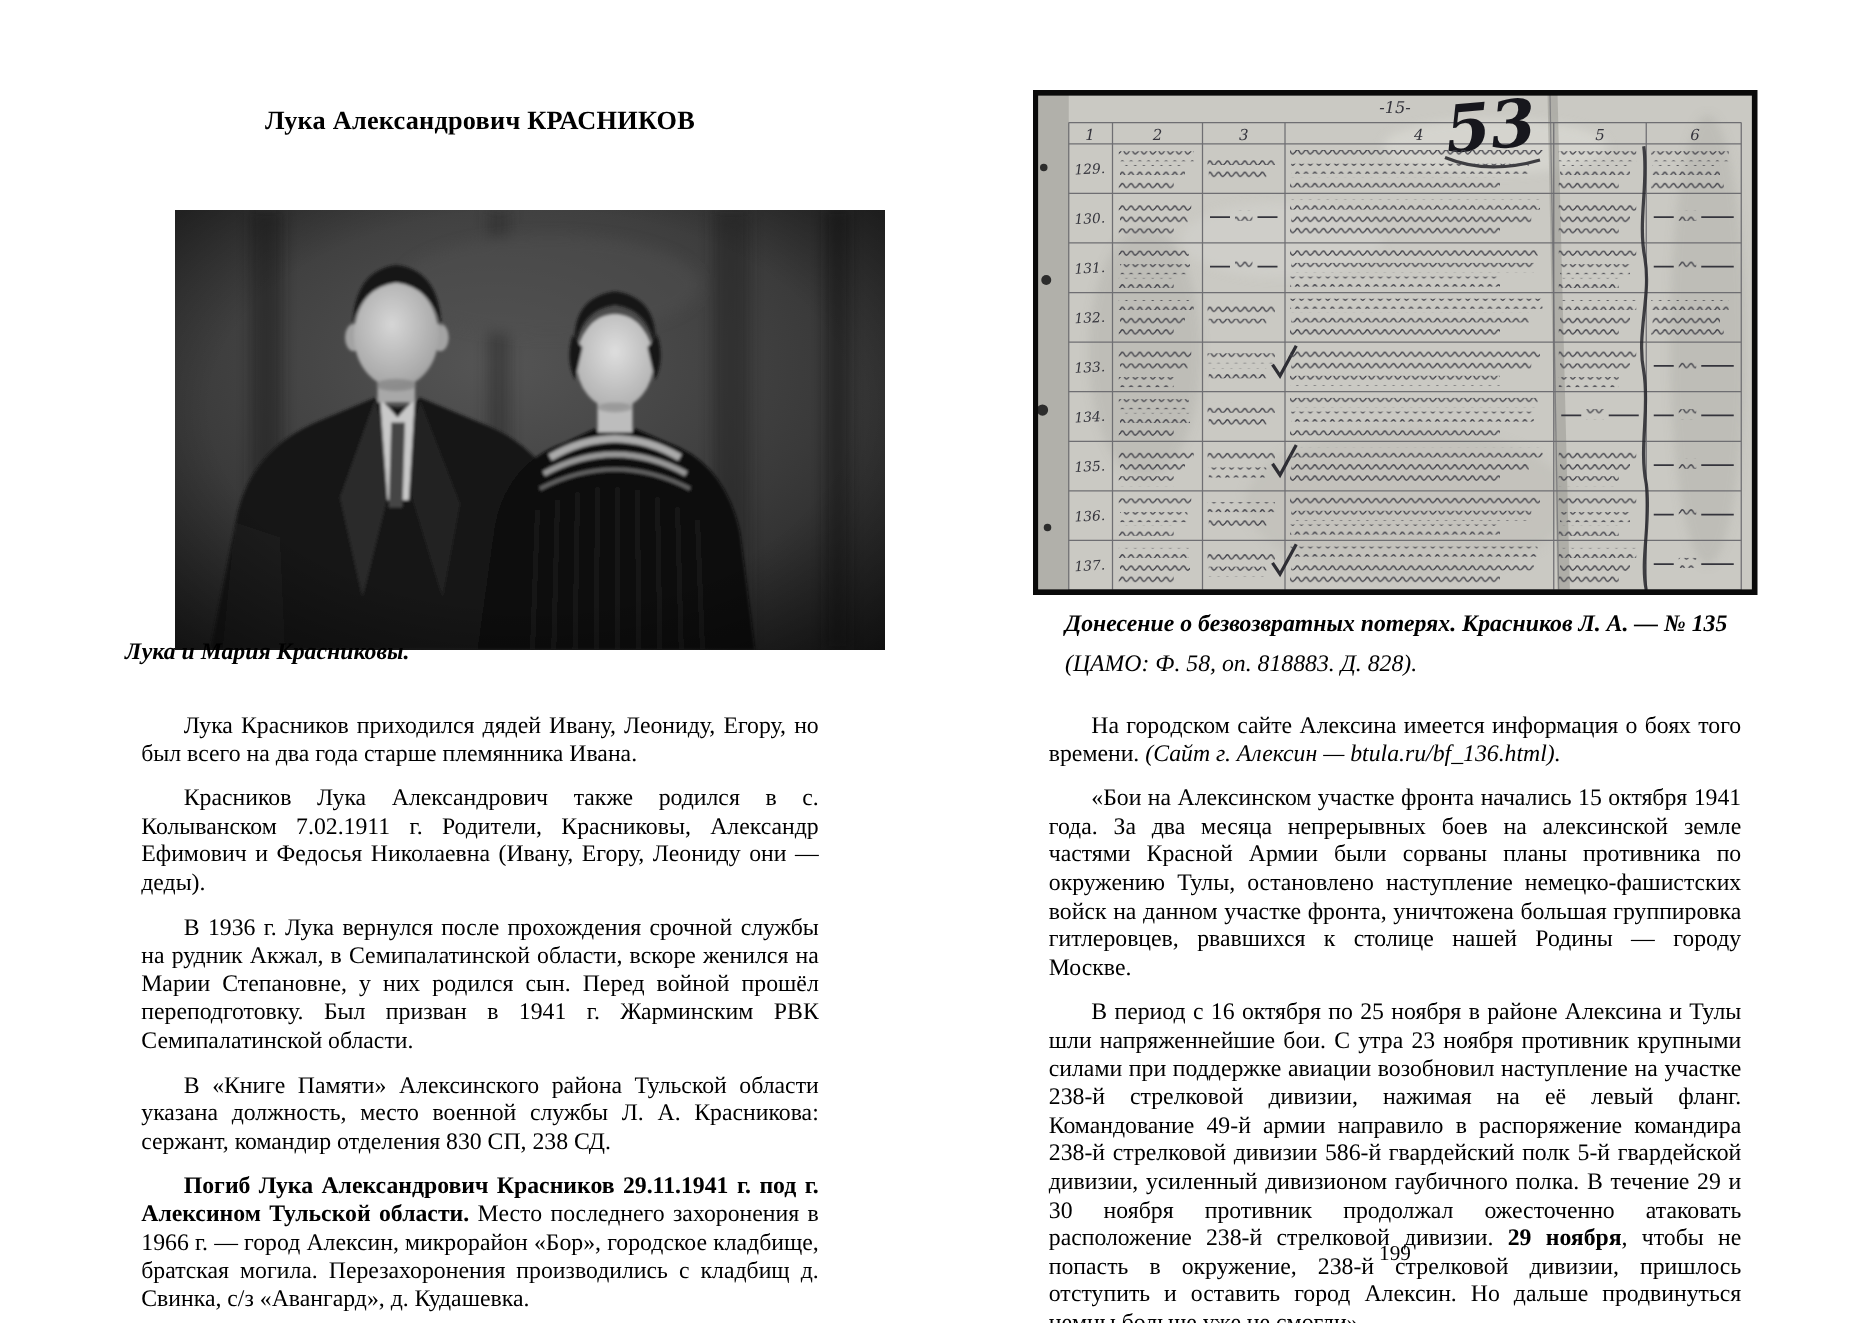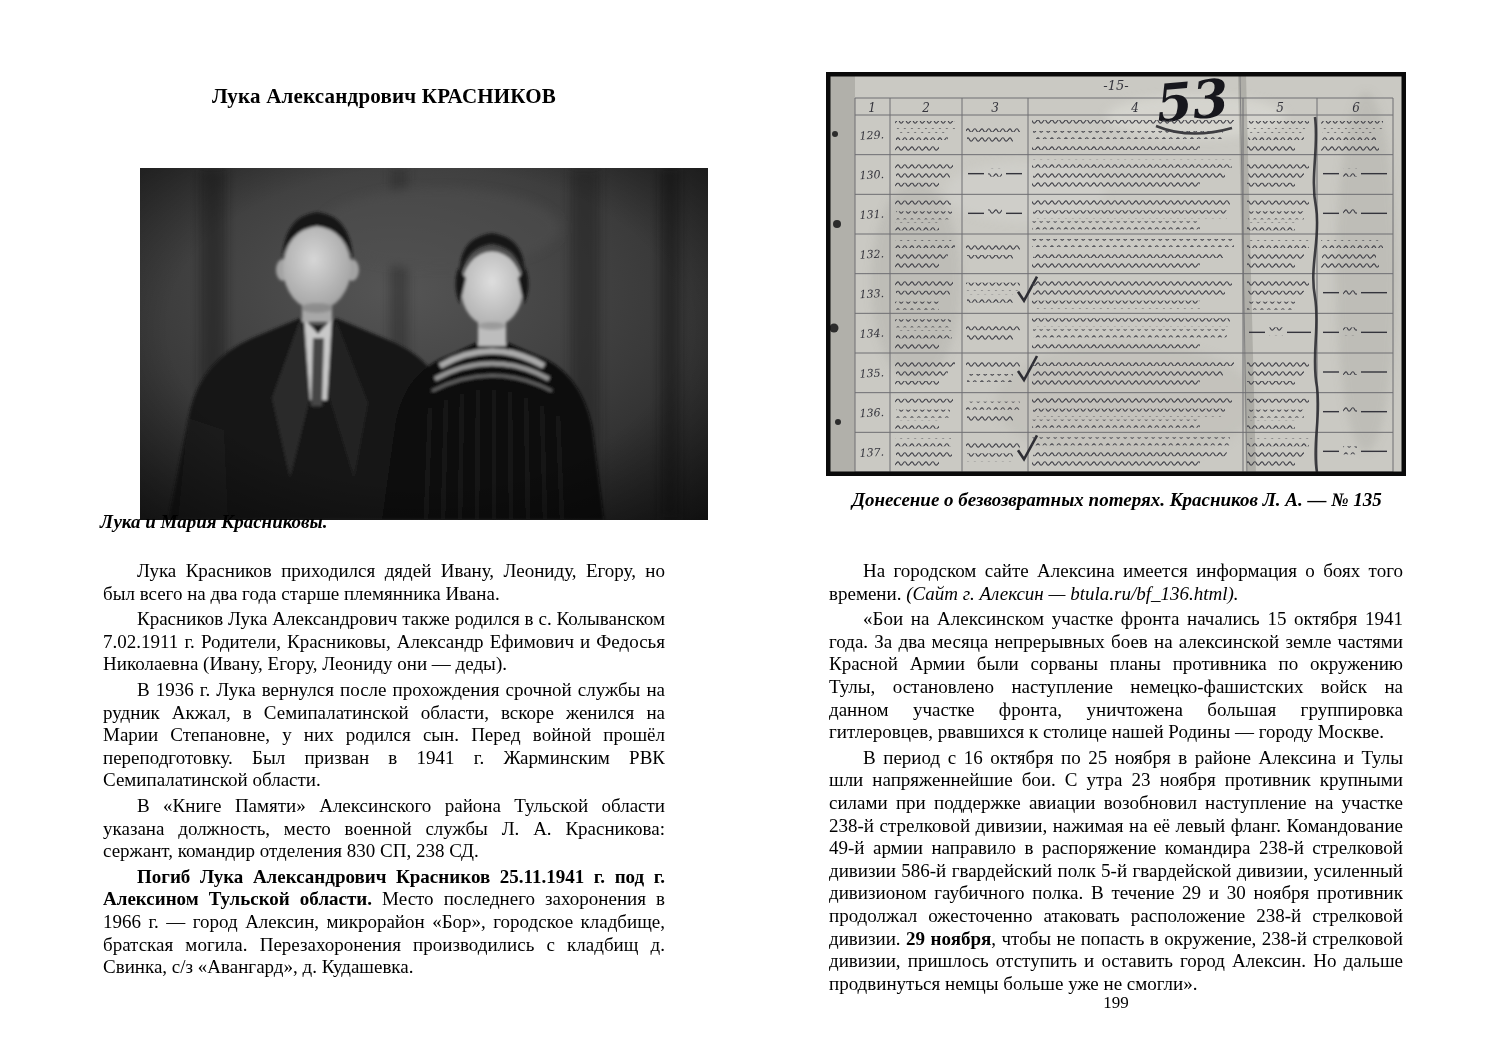--- a/index.html
+++ b/index.html
@@ -15,21 +15,21 @@
   .title{position:absolute;top:70px;left:0;width:100%;text-align:center;
          font-weight:bold;font-size:21px;letter-spacing:.2px;}
   .subtitle{position:absolute;top:99px;left:0;width:100%;text-align:center;font-size:21px;}
 
   .photo{position:absolute;top:152px;left:0;width:568px;height:352px;display:block;}
   .photo svg{display:block;}
   .photo-caption{position:absolute;top:511px;left:0;width:100%;text-align:left;
                  font-weight:bold;font-style:italic;font-size:19px;}
 
   .body{position:absolute;top:557px;left:0;right:0;}
-  .body p{margin:3px;text-indent:34px;text-align:justify;font-size:19px;line-height:22.6px;}
+  .body p{margin:13px;text-indent:34px;text-align:justify;font-size:19px;line-height:22.6px;}
 
   .docfig{position:absolute;top:72px;left:0;width:580px;height:404px;margin:0;}
   .cap1{position:absolute;top:489px;left:26px;right:0;
         font-weight:bold;font-style:italic;font-size:19px;}
   .cap2{position:absolute;top:521px;left:26px;right:0;font-style:italic;font-size:19px;}
 
   .pageno{position:absolute;top:993px;left:0;width:100%;text-align:center;font-size:17px;}
 </style>
 </head>
 <body>
@@ -117,21 +117,21 @@
       <rect x="0" y="0" width="568" height="352" fill="url(#vign)"></rect>
     </svg>
   </figure>
   <figcaption class="photo-caption">Лука и Мария Красниковы.</figcaption>
 
   <div class="body">
     <p>Лука Красников приходился дядей Ивану, Леониду, Егору, но был всего на два года старше племянника Ивана.</p>
     <p>Красников Лука Александрович также родился в с. Колыванском 7.02.1911 г. Родители, Красниковы, Александр Ефимович и Федосья Николаевна (Ивану, Егору, Леониду они — деды).</p>
     <p>В 1936 г. Лука вернулся после прохождения срочной службы на рудник Акжал, в Семипалатинской области, вскоре женился на Марии Степановне, у них родился сын. Перед войной прошёл переподготовку. Был призван в 1941 г. Жарминским РВК Семипалатинской области.</p>
     <p>В «Книге Памяти» Алексинского района Тульской области указана должность, место военной службы Л. А. Красникова: сержант, командир отделения 830 СП, 238 СД.</p>
-    <p><b>Погиб Лука Александрович Красников 25.11.1941 г. под г. Алексином Тульской области.</b><span> Место последнего захоронения в 1966 г. — город Алексин, микрорайон «Бор», городское кладбище, братская могила. Перезахоронения производились с кладбищ д. Свинка, с/з «Авангард», д. Кудашевка.</span></p>
+    <p><b>Погиб Лука Александрович Красников 29.11.1941 г. под г. Алексином Тульской области.</b><span> Место последнего захоронения в 1966 г. — город Алексин, микрорайон «Бор», городское кладбище, братская могила. Перезахоронения производились с кладбищ д. Свинка, с/з «Авангард», д. Кудашевка.</span></p>
   </div>
 
 </section>
 
 <section class="col" id="right-col">
 
   <figure class="docfig">
     <svg id="docsvg" width="580" height="404" viewBox="0 0 580 404">
       <defs>
         <pattern id="hwp" width="14" height="9" patternUnits="userSpaceOnUse">
@@ -332,20 +332,21 @@
           <line x1="535" y1="379.3333333333333" x2="561" y2="379.3333333333333" stroke="#34343c" stroke-width="1.4"></line>
         </g>
 
       <path d="M489,45 C493,75 484,105 490,135 C495,165 483,195 489,225 C494,255 485,285 491,315 C495,345 486,375 491,400" stroke="#26262c" stroke-width="2.6" fill="none" opacity="0.85"></path>
 
       <rect x="2" y="2" width="576" height="400" fill="none" stroke="#0a0a0a" stroke-width="5"></rect>
     </svg>
   </figure>
 
   <div class="cap1">Донесение о безвозвратных потерях. Красников Л. А. — № 135</div>
+  <div class="cap2">(ЦАМО: Ф. 58, оп. 818883. Д. 828).</div>
 
   <div class="body">
     <p><span>На городском сайте Алексина имеется информация о боях того времени. </span><i>(Сайт г. Алексин — btula.ru/bf_136.html).</i></p>
     <p>«Бои на Алексинском участке фронта начались 15 октября 1941 года. За два месяца непрерывных боев на алексинской земле частями Красной Армии были сорваны планы противника по окружению Тулы, остановлено наступление немецко-фашистских войск на данном участке фронта, уничтожена большая группировка гитлеровцев, рвавшихся к столице нашей Родины — городу Москве.</p>
     <p><span>В период с 16 октября по 25 ноября в районе Алексина и Тулы шли напряженнейшие бои. С утра 23 ноября противник крупными силами при поддержке авиации возобновил наступление на участке 238-й стрелковой дивизии, нажимая на её левый фланг. Командование 49-й армии направило в распоряжение командира 238-й стрелковой дивизии 586-й гвардейский полк 5-й гвардейской дивизии, усиленный дивизионом гаубичного полка. В течение 29 и 30 ноября противник продолжал ожесточенно атаковать расположение 238-й стрелковой дивизии. </span><b>29 ноября</b><span>, чтобы не попасть в окружение, 238-й стрелковой дивизии, пришлось отступить и оставить город Алексин. Но дальше продвинуться немцы больше уже не смогли».</span></p>
   </div>
 
   <div class="pageno">199</div>
 </section>
 

